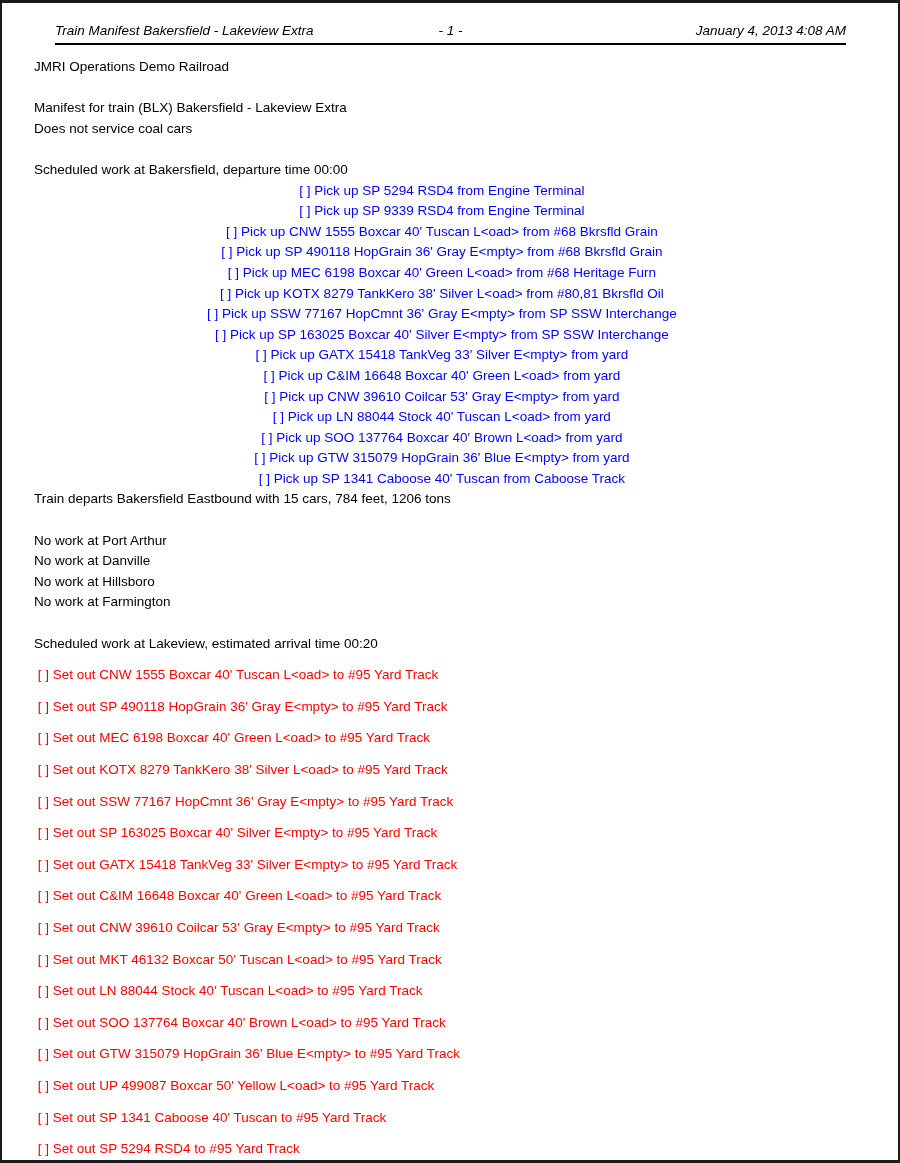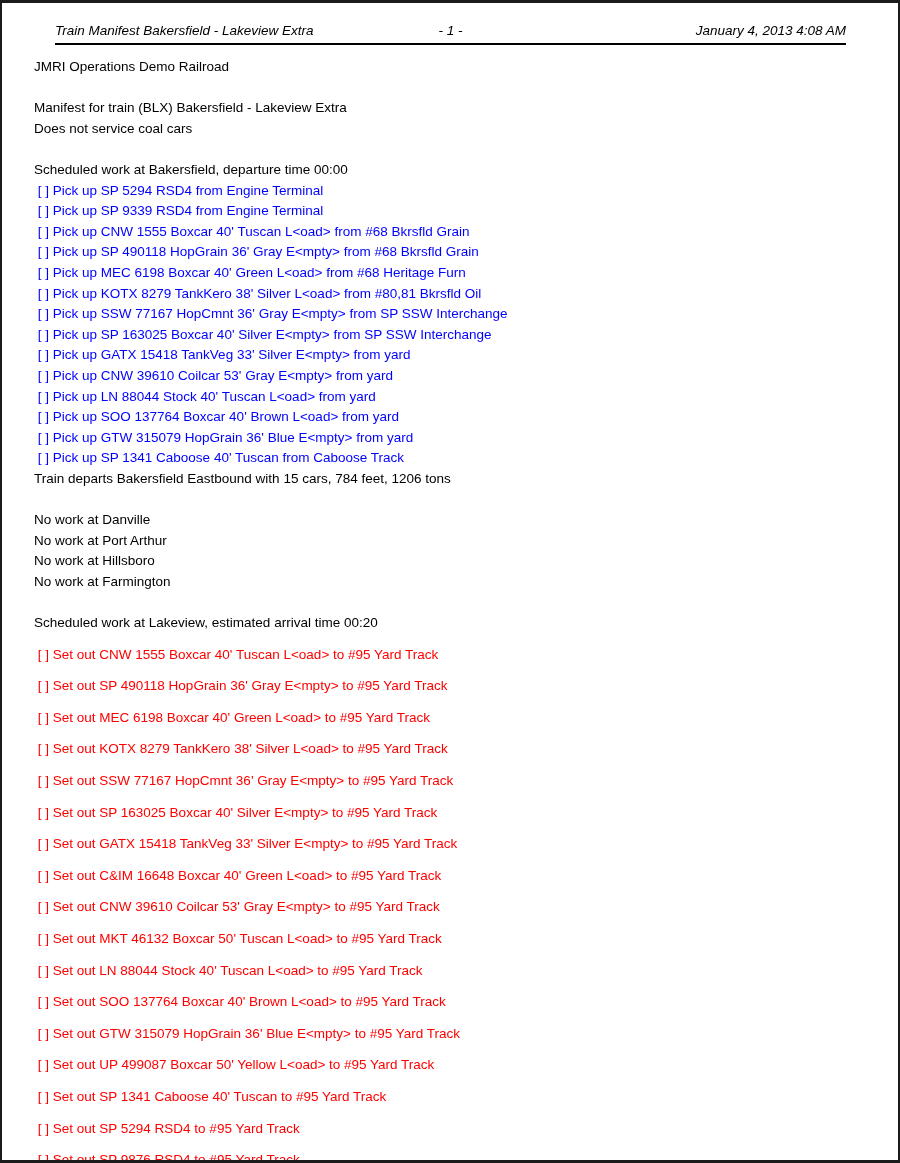--- a/index.html
+++ b/index.html
@@ -45,21 +45,21 @@
     padding: 12px 52px 0 32px;
     font-size: 13.5px;
     line-height: 20.6px;
   }
   .line {
     white-space: pre-wrap;
     height: 20.6px;
     overflow: visible;
   }
   .spacer { height: 20.6px; }
-  .work.pickup { color: var(--pickup-color, #0000ff); }
+  .work.pickup { color: var(--pickup-color, #0000ff); text-align: center; }
   .work.setout { color: var(--setout-color, #ff0000); margin-top: 11px; }
 </style>
 </head>
 <body>
 
 <div class="page">
 
   <div class="header">
     <span class="h-page">- 1 -</span>
     <span class="h-title">Train Manifest Bakersfield - Lakeview Extra</span>
@@ -80,33 +80,34 @@
       <div>
           <div class="line work pickup"> [ ] Pick up SP 5294 RSD4 from Engine Terminal</div>
           <div class="line work pickup"> [ ] Pick up SP 9339 RSD4 from Engine Terminal</div>
           <div class="line work pickup"> [ ] Pick up CNW 1555 Boxcar 40' Tuscan L&lt;oad&gt; from #68 Bkrsfld Grain</div>
           <div class="line work pickup"> [ ] Pick up SP 490118 HopGrain 36' Gray E&lt;mpty&gt; from #68 Bkrsfld Grain</div>
           <div class="line work pickup"> [ ] Pick up MEC 6198 Boxcar 40' Green L&lt;oad&gt; from #68 Heritage Furn</div>
           <div class="line work pickup"> [ ] Pick up KOTX 8279 TankKero 38' Silver L&lt;oad&gt; from #80,81 Bkrsfld Oil</div>
           <div class="line work pickup"> [ ] Pick up SSW 77167 HopCmnt 36' Gray E&lt;mpty&gt; from SP SSW Interchange</div>
           <div class="line work pickup"> [ ] Pick up SP 163025 Boxcar 40' Silver E&lt;mpty&gt; from SP SSW Interchange</div>
           <div class="line work pickup"> [ ] Pick up GATX 15418 TankVeg 33' Silver E&lt;mpty&gt; from yard</div>
+          <div class="line work pickup"> [ ] Pick up C&amp;IM 16648 Boxcar 40' Green L&lt;oad&gt; from yard</div>
           <div class="line work pickup"> [ ] Pick up CNW 39610 Coilcar 53' Gray E&lt;mpty&gt; from yard</div>
           <div class="line work pickup"> [ ] Pick up LN 88044 Stock 40' Tuscan L&lt;oad&gt; from yard</div>
           <div class="line work pickup"> [ ] Pick up SOO 137764 Boxcar 40' Brown L&lt;oad&gt; from yard</div>
           <div class="line work pickup"> [ ] Pick up GTW 315079 HopGrain 36' Blue E&lt;mpty&gt; from yard</div>
           <div class="line work pickup"> [ ] Pick up SP 1341 Caboose 40' Tuscan from Caboose Track</div>
         </div>
       <div class="line">Train departs Bakersfield Eastbound with 15 cars, 784 feet, 1206 tons</div>
     </section>
     <div class="spacer"></div>
 
     <div>
+        <div class="line">No work at Port Arthur</div>
         <div class="line">No work at Danville</div>
-        <div class="line">No work at Port Arthur</div>
         <div class="line">No work at Hillsboro</div>
         <div class="line">No work at Farmington</div>
       </div>
     <div class="spacer"></div>
 
     <section>
       <div class="line">Scheduled work at Lakeview, estimated arrival time 00:20</div>
       <div>
           <div class="line work setout"> [ ] Set out CNW 1555 Boxcar 40' Tuscan L&lt;oad&gt; to #95 Yard Track</div>
           <div class="line work setout"> [ ] Set out SP 490118 HopGrain 36' Gray E&lt;mpty&gt; to #95 Yard Track</div>

